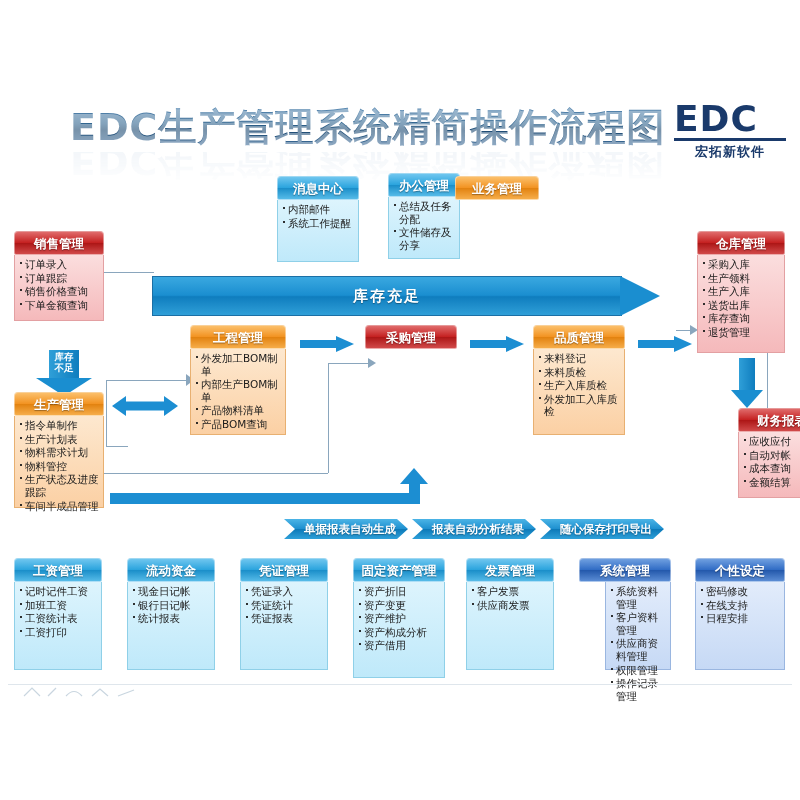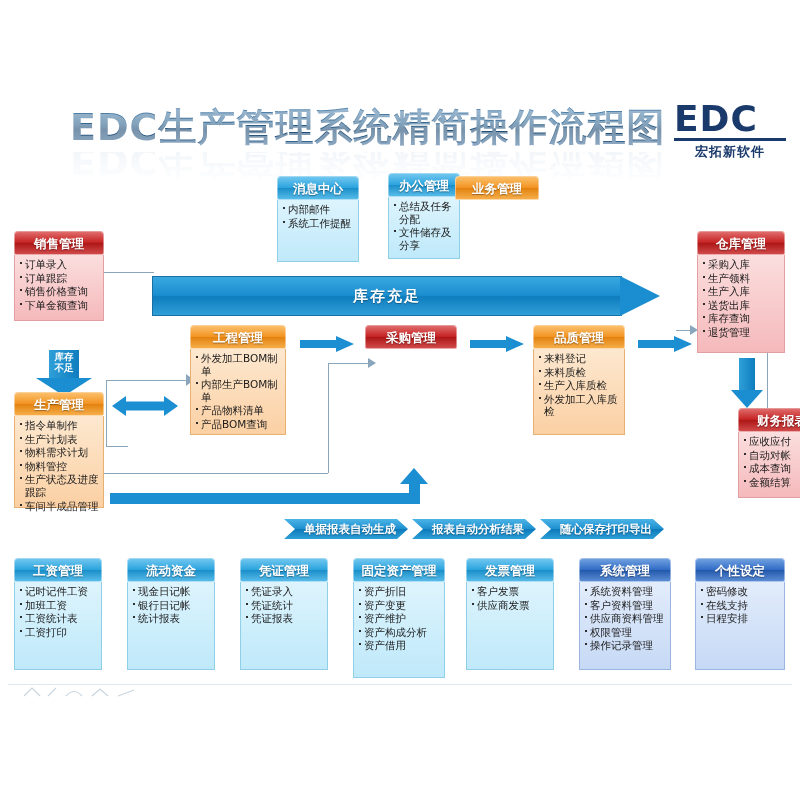--- a/index.html
+++ b/index.html
@@ -356,21 +356,21 @@
     <div class="bd" style="height:88px;">
       <ul>
         <li>客户发票</li>
         <li>供应商发票</li>
       </ul>
     </div>
   </div>
 
   <div class="card t-dblue" style="left:579px;top:558px;width:92px;height:112px;">
     <div class="hd">系统管理</div>
-    <div class="bd" style="height:88px;">
+    <div class="bd" style="height:88px;margin-left:26px;">
       <ul>
         <li>系统资料管理</li>
         <li>客户资料管理</li>
         <li>供应商资料管理</li>
         <li>权限管理</li>
         <li>操作记录管理</li>
       </ul>
     </div>
   </div>
 

